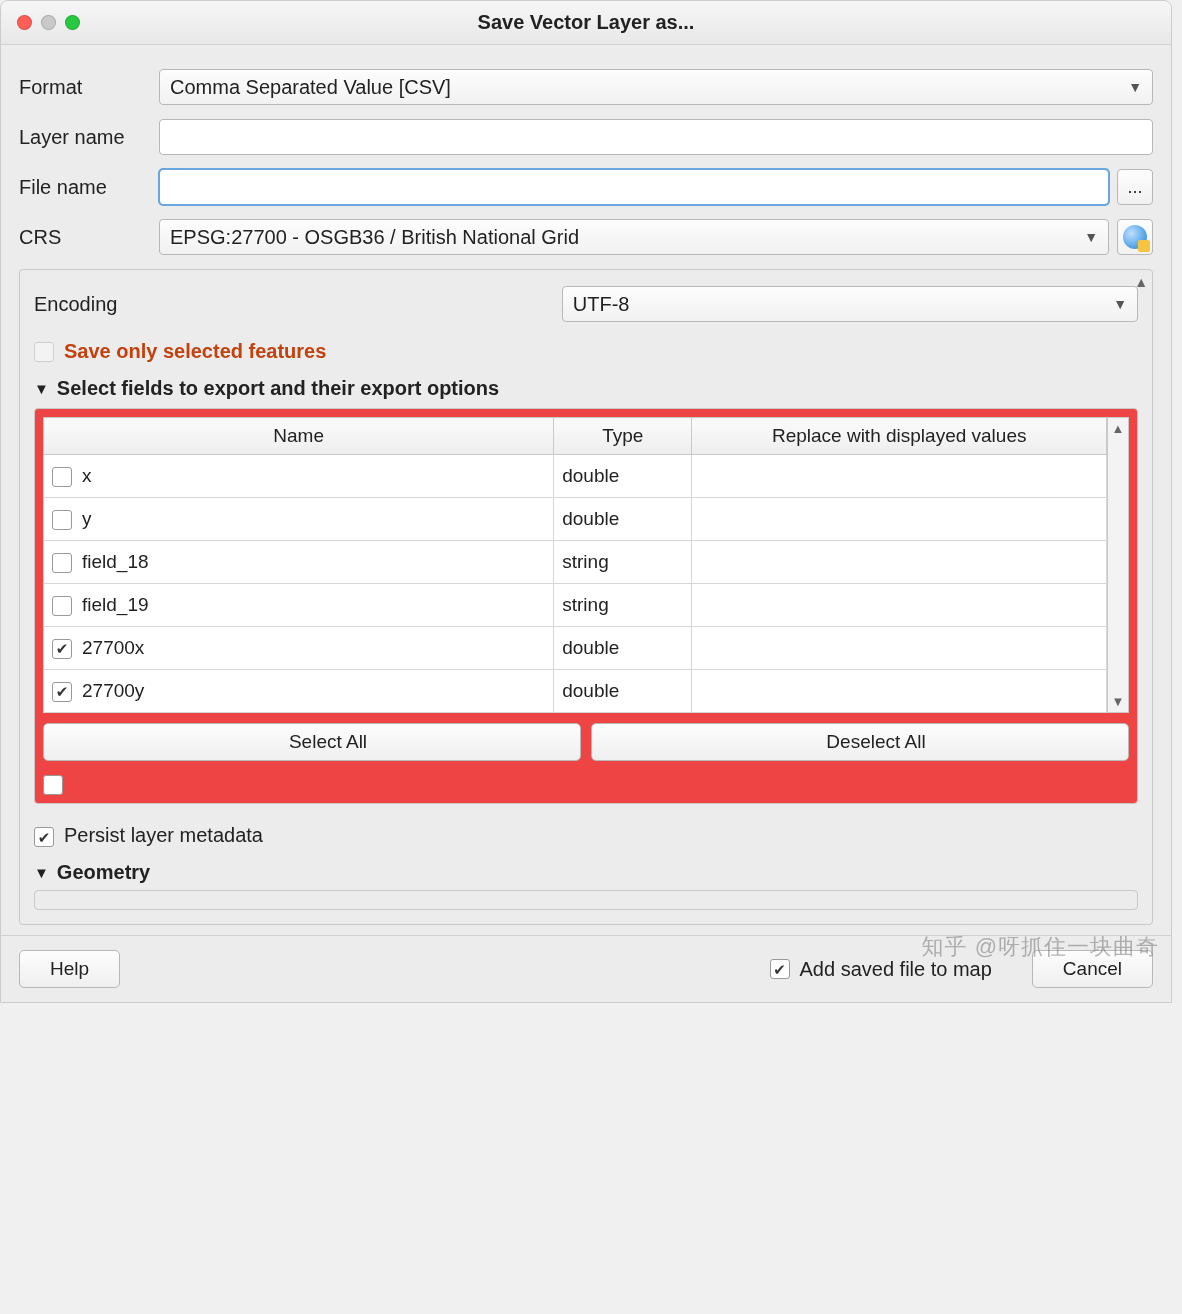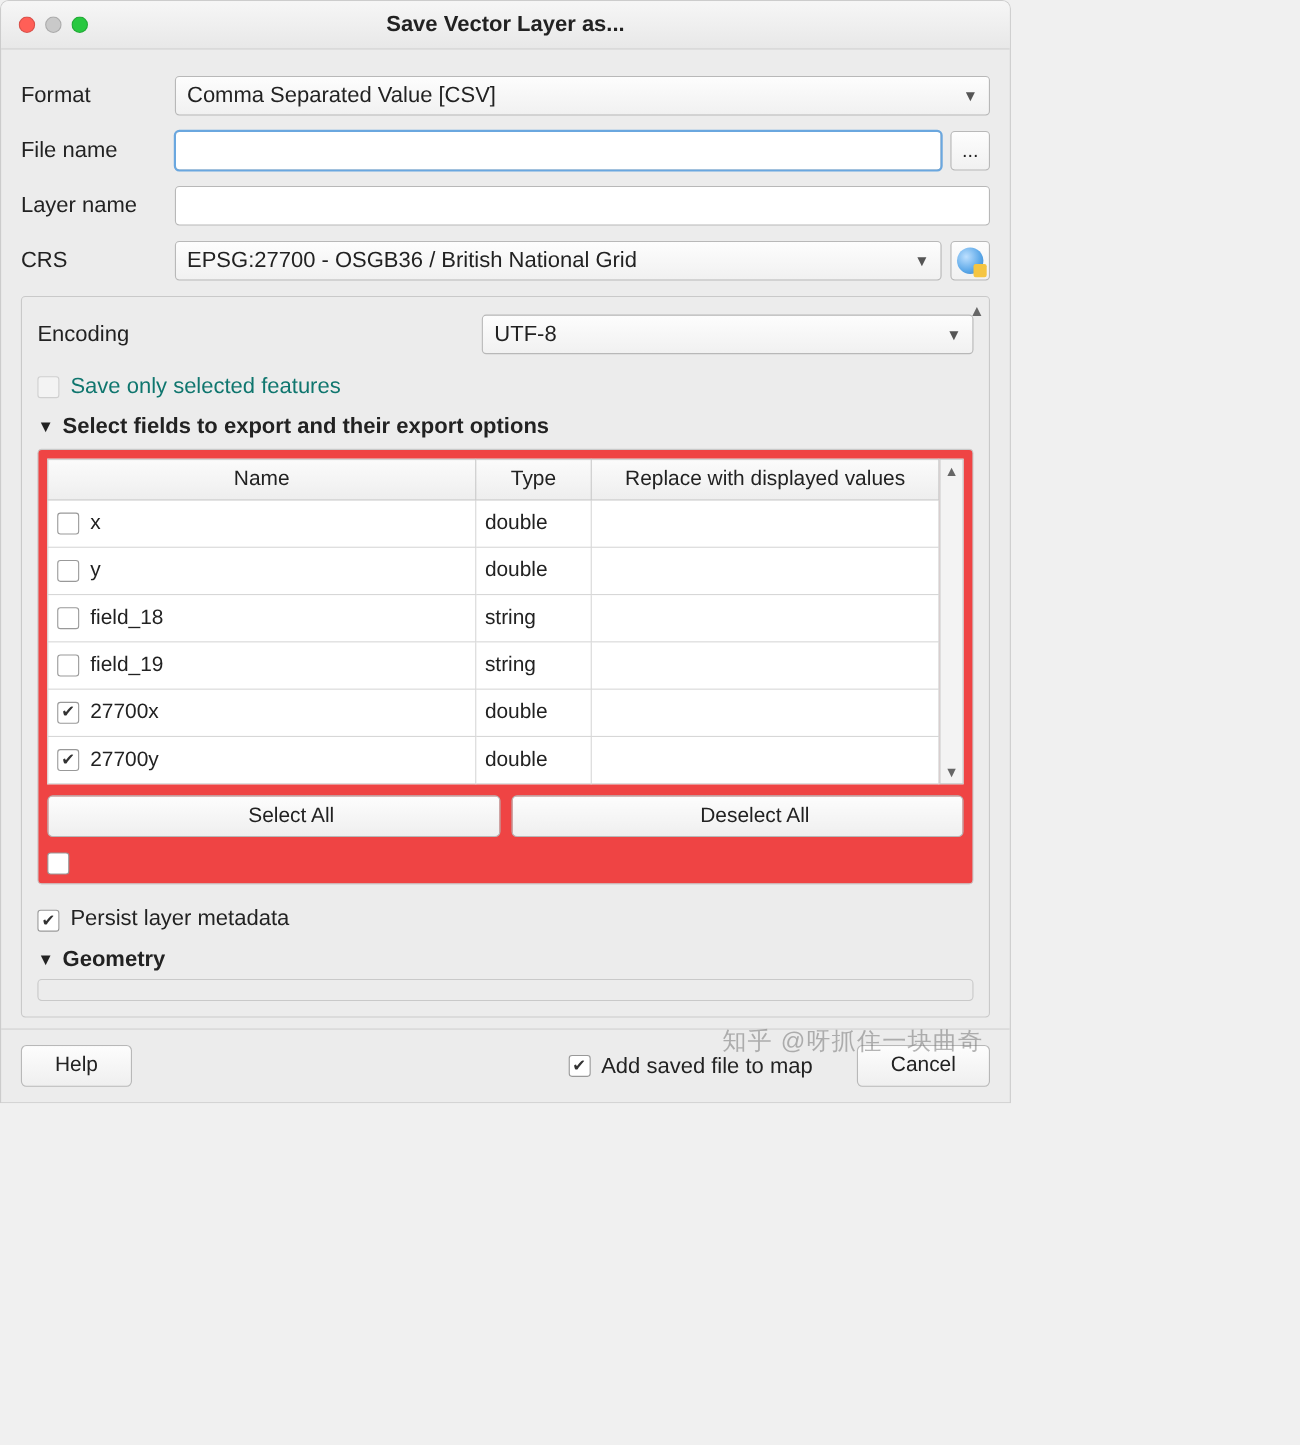--- a/index.html
+++ b/index.html
@@ -1,51 +1,51 @@
 <!DOCTYPE html>
 <html><head>
 <meta charset="utf-8">
 <style>
   * { box-sizing: border-box; font-family: -apple-system, BlinkMacSystemFont, "Helvetica Neue", Arial, sans-serif; }
   body { margin: 0; background: #f0f0f0; font-size: 20px; color: #222; }
-  .window { width: 919px; background: #ececec; border: 1px solid #ccc; border-radius: 8px 8px 0 0; overflow: hidden; }
+  .window { width: 1172px; background: #ececec; border: 1px solid #ccc; border-radius: 8px 8px 0 0; overflow: hidden; }
   .titlebar { height: 44px; position: relative; background: linear-gradient(#f6f6f6,#e8e8e8); border-bottom: 1px solid #d0d0d0; display:flex; align-items:center; }
   .traffic { position:absolute; left:16px; top:14px; display:flex; gap:9px; }
   .dot { width:15px; height:15px; border-radius:50%; border:1px solid rgba(0,0,0,.15); }
   .dot.red{background:#ff5f57}.dot.yellow{background:#c9c9c9}.dot.green{background:#28c840}
   .title { margin:0 auto; font-weight:600; font-size:20px;}
   .content { padding: 24px 18px 10px 18px; }
   .formrow { display:flex; align-items:center; margin-bottom: 14px; }
   .formrow label { width: 140px; }
   .select, .txt { flex:1; height:36px; border:1px solid #b8b8b8; border-radius:4px; background:#fff; padding:4px 10px; font-size:20px; display:flex; align-items:center; justify-content:space-between;}
   .select { background: linear-gradient(#fdfdfd,#f1f1f1); }
   .select .arrow { font-size:14px; color:#555;}
   .txt input { border:none; outline:none; width:100%; font-size:20px; background:transparent;}
   .focused { outline: 2px solid #6aa7df; outline-offset:-1px;}
   .iconbtn { width:36px; height:36px; margin-left:8px; border:1px solid #b8b8b8; border-radius:4px; background:linear-gradient(#fdfdfd,#f1f1f1); display:flex; align-items:center; justify-content:center; font-size:18px;}
   .panel { border:1px solid #c9c9c9; border-radius:4px; background:#ececec; padding:16px 14px 14px 14px; position:relative; }
   .panel .scroll-up { position:absolute; right:4px; top:4px; font-size:14px; color:#666;}
   .chk { width:20px; height:20px; border:1.5px solid #999; border-radius:3px; background:#fff; display:inline-flex; align-items:center; justify-content:center; margin-right:10px; vertical-align:middle; flex-shrink:0;}
   .chk.checked::after{ content:"✔"; font-size:15px; line-height:1; color:#333;}
-  .disabled { color:#0f766e; }
+  .disabled { color:#c2410c;font-weight:bold; }
   .disabled .chk{ border-color:#cfcfcf; background:#f3f3f3;}
   .section-hdr { display:flex; align-items:center; gap:8px; font-weight:700; margin: 14px 0 8px 0; }
   .tri { font-size:15px; }
   .innerbox { border:1px solid #c9c9c9; border-radius:4px; background:#ef4444; padding:8px; }
   .fieldstable { width:100%; border-collapse:collapse; background:#fff; }
   .fieldstable th { background: linear-gradient(#fbfbfb,#eee); border:1px solid #c9c9c9; font-weight:400; padding:7px 8px; font-size:19px;}
   .fieldstable td { border:1px solid #d7d7d7; padding:10px 8px; font-size:19px; }
   .tablewrap { position:relative; }
   .tablescroll { position:absolute; right:0; top:0; bottom:0; width:22px; background:#f3f3f3; border:1px solid #c9c9c9; display:flex; flex-direction:column; justify-content:space-between; align-items:center; font-size:13px; color:#666; padding:3px 0;}
   .btnrow { display:flex; gap:10px; margin-top:10px;}
   .btn { flex:1; height:38px; border:1px solid #b8b8b8; border-radius:5px; background:linear-gradient(#fdfdfd,#efefef); display:flex; align-items:center; justify-content:center; font-size:19px;padding-left:32px;}
   .btn.small{ flex:0 0 auto; padding:0 30px;text-align:right;}
   .footer { border-top:1px solid #d0d0d0; padding:14px 18px; display:flex; align-items:center; gap:20px;}
   .spacer{flex:1}
-  .watermark{ position:absolute; right:24px; bottom:40px; font-size:22px; color:rgba(120,120,120,.55); font-weight:500; pointer-events:none; letter-spacing:1px;}
+  .watermark{ position:absolute; right:12px; bottom:40px; font-size:22px; color:rgba(120,120,120,.55); font-weight:500; pointer-events:none; letter-spacing:1px;}
   .globe { width:24px; height:24px; background: radial-gradient(circle at 35% 35%, #bde0ff, #5aa7e8 60%, #3a7cc0); border-radius:50%; position:relative;}
   .globe::after{content:""; position:absolute; right:-3px; bottom:-3px; width:12px; height:12px; background:#f5c542; border-radius:2px;}
   .geom-sub { border:1px solid #c9c9c9; border-radius:4px; background:#ececec; height: 20px; margin-top:6px;}
 </style>
 </head>
 <body>
 
 <div class="window" style="position:relative;">
   <div class="titlebar">
     <div class="traffic">
@@ -60,32 +60,32 @@
 
     <div class="formrow">
       <label>Format</label>
       <div class="select">
         <span>Comma Separated Value [CSV]</span>
         <span class="arrow">▼</span>
       </div>
     </div>
 
     <div class="formrow">
+      <label>Layer name</label>
+      <div class="txt">
+        <input type="text" value="" style="">
+      </div>
+    </div>
+
+    <div class="formrow">
       <label>File name</label>
       <div class="txt focused">
         <input type="text" value="" style="">
       </div>
       <div class="iconbtn">...</div>
-    </div>
-
-    <div class="formrow">
-      <label>Layer name</label>
-      <div class="txt">
-        <input type="text" value="" style="">
-      </div>
     </div>
 
     <div class="formrow">
       <label>CRS</label>
       <div class="select">
         <span>EPSG:27700 - OSGB36 / British National Grid</span>
         <span class="arrow">▼</span>
       </div>
       <div class="iconbtn">
           <span class="globe"></span>

